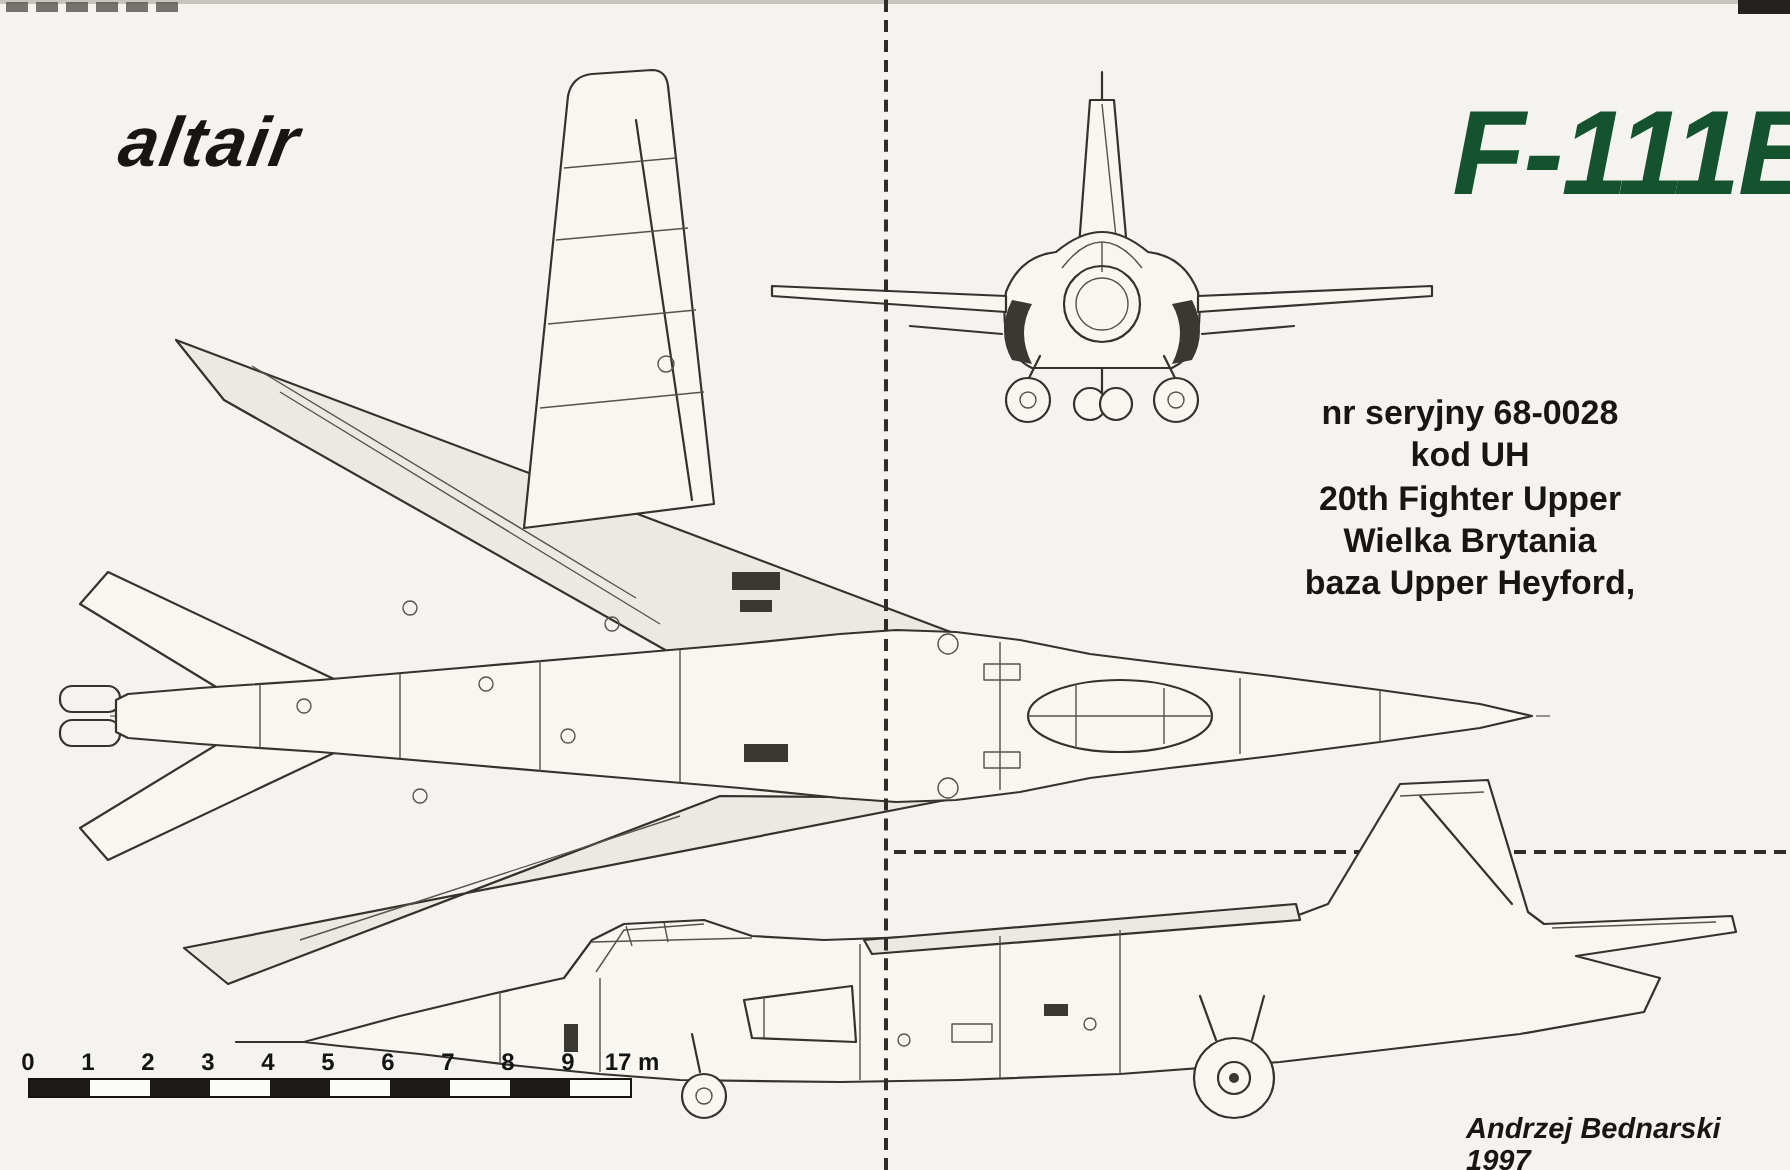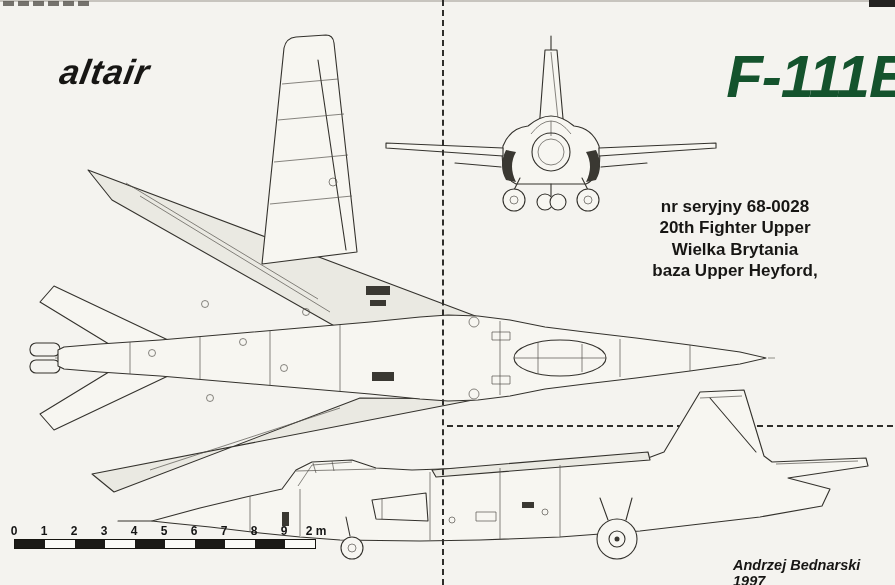--- a/index.html
+++ b/index.html
@@ -148,40 +148,41 @@
   </svg>
 
   <div class="fold"></div>
 
   <div class="logo">altair</div>
 
   <h1 class="title">F-111E</h1>
 
   <div class="info">
     <div>nr seryjny 68-0028</div>
+    <div>kod UH</div>
     <div>20th Fighter Upper</div>
     <div>Wielka Brytania</div>
     <div>baza Upper Heyford,</div>
   </div>
 
   <div class="credit">Andrzej Bednarski 1997</div>
 
   <div class="scalebar">
     <div class="labels">
       <span style="left:0px">0</span>
       <span style="left:30px">1</span>
       <span style="left:60px">2</span>
       <span style="left:90px">3</span>
       <span style="left:120px">4</span>
       <span style="left:150px">5</span>
       <span style="left:180px">6</span>
       <span style="left:210px">7</span>
       <span style="left:240px">8</span>
       <span style="left:270px">9</span>
-      <span style="left:302px">2 m</span>
+      <span style="left:302px">17 m</span>
     </div>
     <div class="bar">
       <div class="seg d"></div>
       <div class="seg l"></div>
       <div class="seg d"></div>
       <div class="seg l"></div>
       <div class="seg d"></div>
       <div class="seg l"></div>
       <div class="seg d"></div>
       <div class="seg l"></div>

